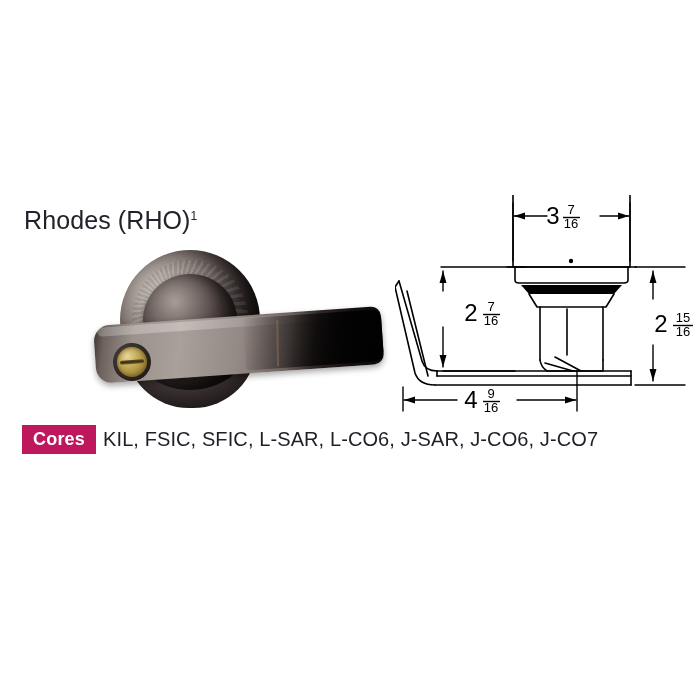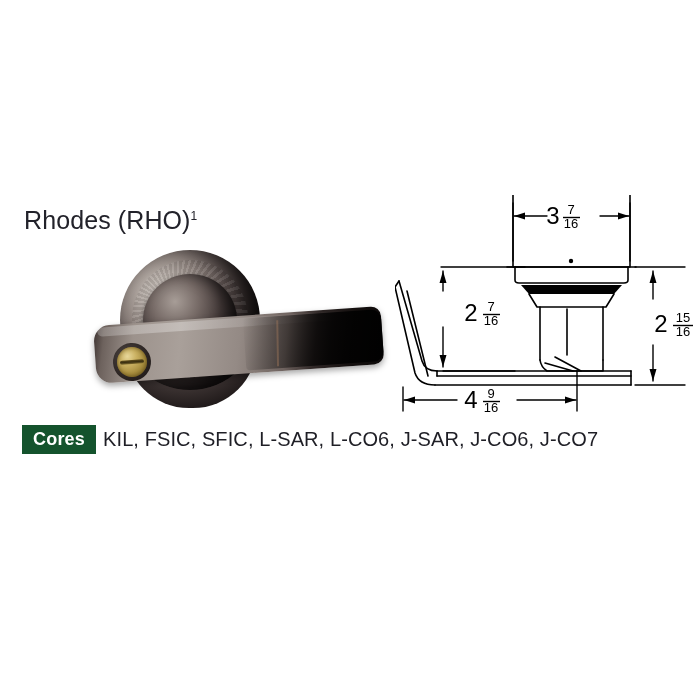--- a/index.html
+++ b/index.html
@@ -175,21 +175,21 @@
   
   .cores-row {
     position: absolute;
     left: 22px;
     top: 424px;
     display: flex;
     align-items: center;
     height: 30px;
   }
   .cores-badge {
-    background: #14532d;
+    background: #be185d;
     color: #ffffff;
     font-size: 18px;
     font-weight: 700;
     letter-spacing: .2px;
     padding: 5px 11px 6px 11px;
     line-height: 1;
     display: inline-block;
   }
   .cores-list {
     margin-left: 7px;

